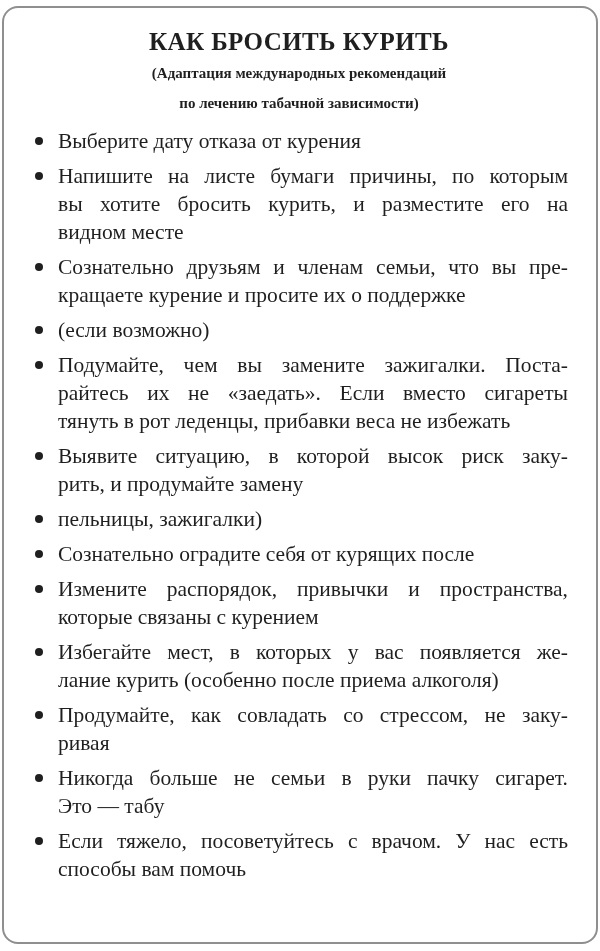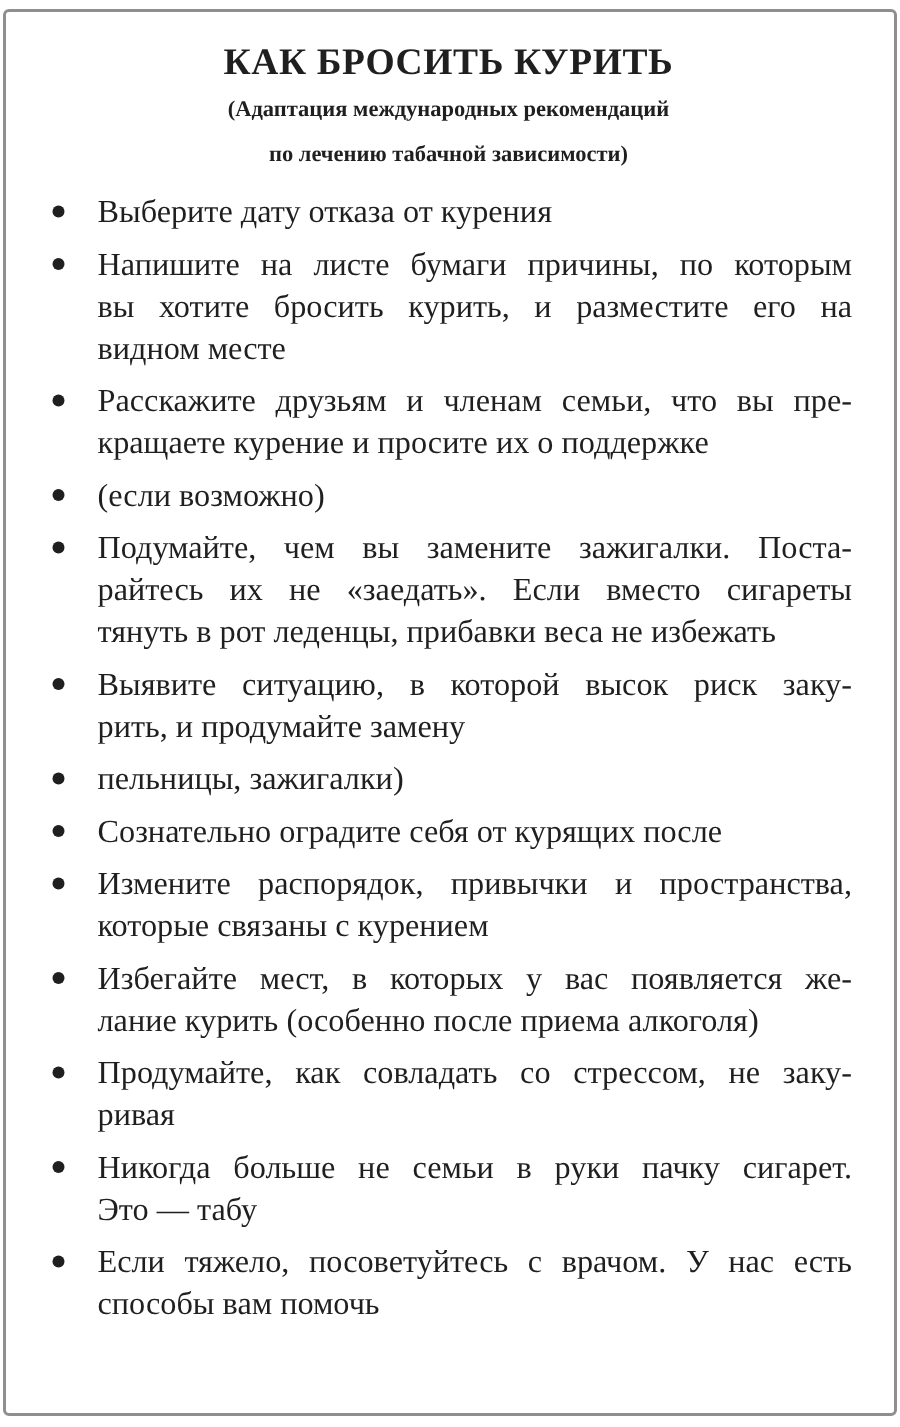--- a/index.html
+++ b/index.html
@@ -12,21 +12,21 @@
     width: 600px; height: 951px;
     background: var(--background);
     font-family: "Liberation Serif", "DejaVu Serif", serif;
     color: var(--text);
     overflow: hidden;
   }
   .card {
     position: absolute;
     left: 2px; top: 6px; right: 2px; bottom: 7px;
     border: 2px solid var(--border);
-    border-radius: 4px;
+    border-radius: 16px;
     background: var(--background);
     padding: 17px 28px 0 26px;
   }
   .title {
     font-size: 25px;
     font-weight: bold;
     line-height: 33px;
     text-align: center;
     letter-spacing: 0.4px;
   }
@@ -44,21 +44,21 @@
   }
   .dot {
     flex: none;
     width: 8px; height: 8px;
     border-radius: 50%;
     background: var(--text);
     margin: 10px 0 0 5px;
   }
   .text {
     flex: 1;
-    margin-left: 22px;
+    margin-left: 15px;
   }
   .line {
     font-size: 21.5px;
     line-height: 28px;
     text-align: left;
   }
   .line.just {
     text-align: justify;
     text-align-last: justify;
   }
@@ -85,21 +85,21 @@
         <span class="dot"></span>
         <div class="text">
           <div class="line just">Напишите на листе бумаги причины, по которым</div>
           <div class="line just">вы хотите бросить курить, и разместите его на</div>
           <div class="line">видном месте</div>
         </div>
       </div>
       <div class="item">
         <span class="dot"></span>
         <div class="text">
-          <div class="line just">Расскажите друзьям и членам семьи, что вы пре-</div>
+          <div class="line just">Сознательно друзьям и членам семьи, что вы пре-</div>
           <div class="line">кращаете курение и просите их о поддержке</div>
         </div>
       </div>
       <div class="item">
         <span class="dot"></span>
         <div class="text">
           <div class="line">(если возможно)</div>
         </div>
       </div>
       <div class="item">

